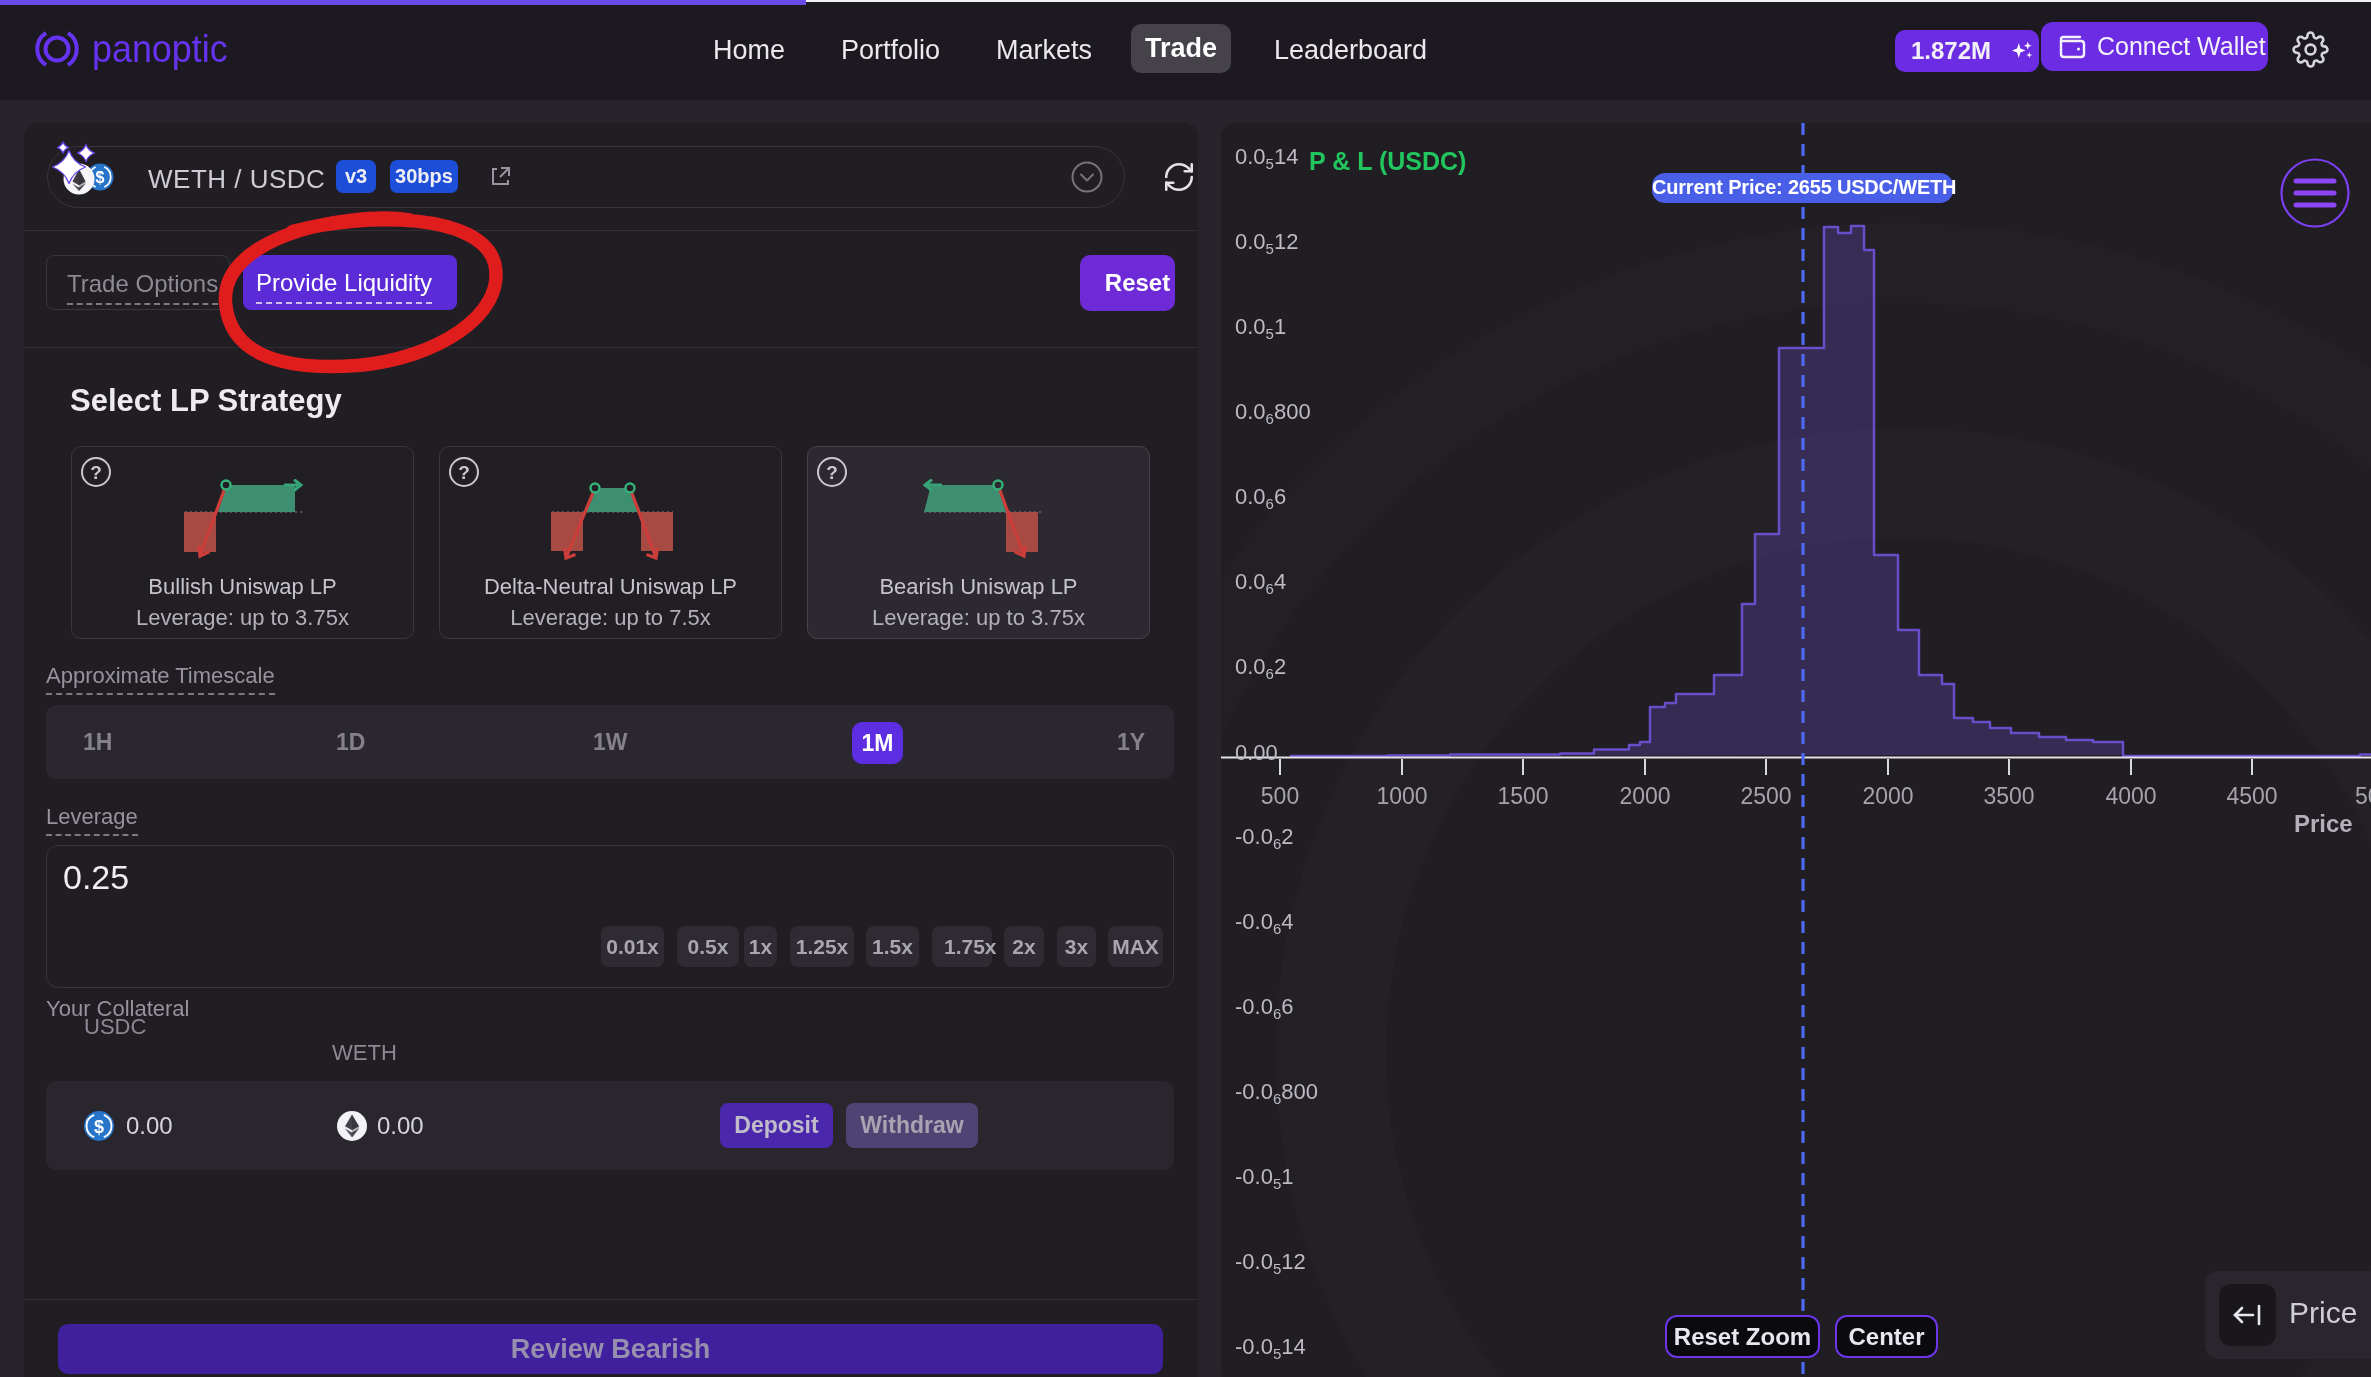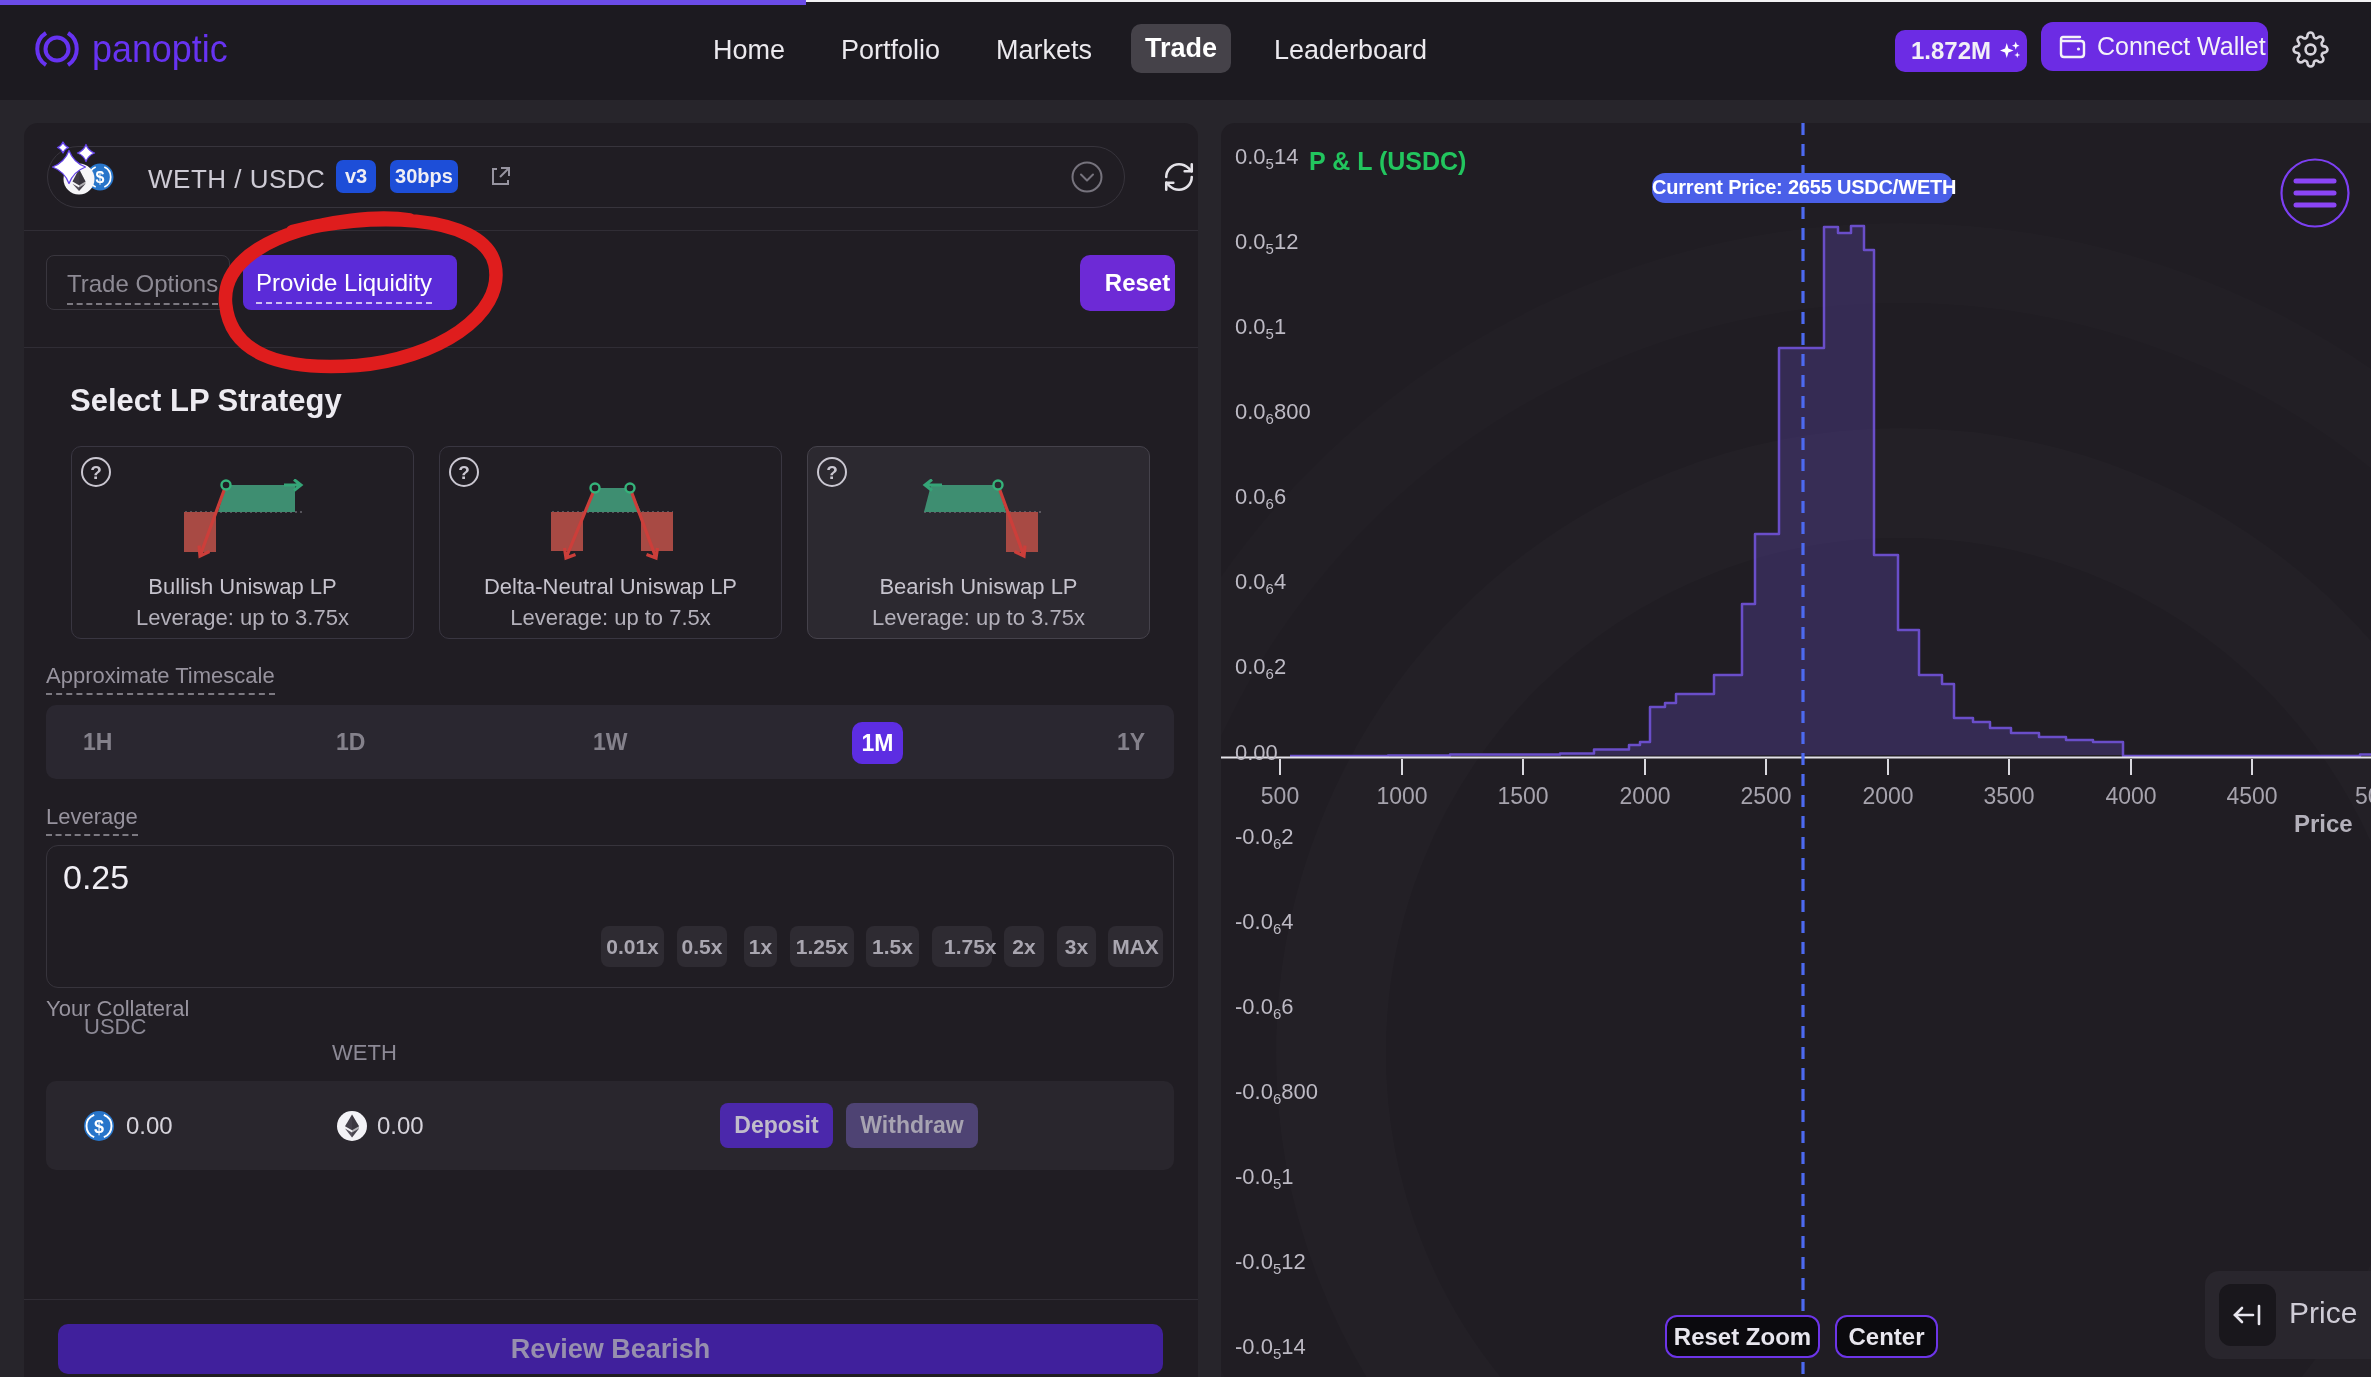--- a/index.html
+++ b/index.html
@@ -6,21 +6,21 @@
   html,body { width:2371px; height:1377px; overflow:hidden; }
   body { background:#27252b; font-family:"Liberation Sans", sans-serif; position:relative; }
   .abs { position:absolute; }
 
   
   #nav { position:absolute; left:0; top:0; width:2371px; height:100px; background:#1c1a20; }
   #topwhite { position:absolute; left:0; top:0; width:2371px; height:2px; background:#f2f2f4; z-index:60; }
   #loadbar { position:absolute; left:0; top:0; width:806px; height:5px; background:#6b4ce8; z-index:61; }
   .navitem { position:absolute; top:0; height:100px; line-height:100px; color:#ebe9ee; font-size:27px; }
   #tradepill { position:absolute; left:1131px; top:24px; width:100px; height:49px; background:#454249; border-radius:10px; color:#fff; font-weight:bold; font-size:27px; text-align:center; line-height:49px; }
-  #mpill { position:absolute; left:1895px; top:30px; width:132px; height:42px; background:#6c2ce4; border-radius:10px; color:#f2f0f6; font-weight:bold; font-size:24px; line-height:42px; }
+  #mpill { position:absolute; left:1895px; top:30px; width:144px; height:42px; background:#6c2ce4; border-radius:10px; color:#f2f0f6; font-weight:bold; font-size:24px; line-height:42px; }
   #cwallet { position:absolute; left:2041px; top:22px; width:227px; height:49px; background:#6c2ce4; border-radius:12px; color:#f4f2f8; font-size:25px; line-height:49px; }
 
   
   #lpanel { position:absolute; left:24px; top:123px; width:1174px; height:1300px; background:#201d23; border-radius:14px; }
   #rpanel { position:absolute; left:1221px; top:123px; width:1170px; height:1300px; background:#201d23; border-radius:14px; overflow:hidden; }
   .divider { position:absolute; left:0; width:1174px; height:1px; background:#302d35; }
 
   
   #pairpill { position:absolute; left:23px; top:23px; width:1078px; height:62px; border:1px solid #37343c; border-radius:31px; }
   #pairname { position:absolute; left:124px; top:41px; white-space:nowrap; font-size:26px; color:#cdcad4; letter-spacing:0.5px; }
@@ -217,21 +217,21 @@
     <div class="tsitem" style="left:290px;">1D</div>
     <div class="tsitem" style="left:547px;">1W</div>
     <div class="tsitem" style="left:1071px;">1Y</div>
     <div id="ts1m">1M</div>
   </div>
 
   <div class="label" style="position:absolute; left:22px; top:681px;"><span class="dashu">Leverage</span></div>
   <div id="levbox">
     <div id="levval">0.25</div>
     <div class="preset" style="left:554px; width:63px;">0.01x</div>
-    <div class="preset" style="left:630px; width:50px;">0.5x</div>
+    <div class="preset" style="left:630px; width:62px;">0.5x</div>
     <div class="preset" style="left:697px; width:33px;">1x</div>
     <div class="preset" style="left:743px; width:64px;">1.25x</div>
     <div class="preset" style="left:819px; width:53px;">1.5x</div>
     <div class="preset" style="left:885px; width:60px;padding-left:12px;">1.75x</div>
     <div class="preset" style="left:957px; width:40px;">2x</div>
     <div class="preset" style="left:1010px; width:39px;">3x</div>
     <div class="preset" style="left:1061px; width:55px;">MAX</div>
   </div>
 
   <div class="label" style="position:absolute; left:22px; top:873px;">Your Collateral</div>

